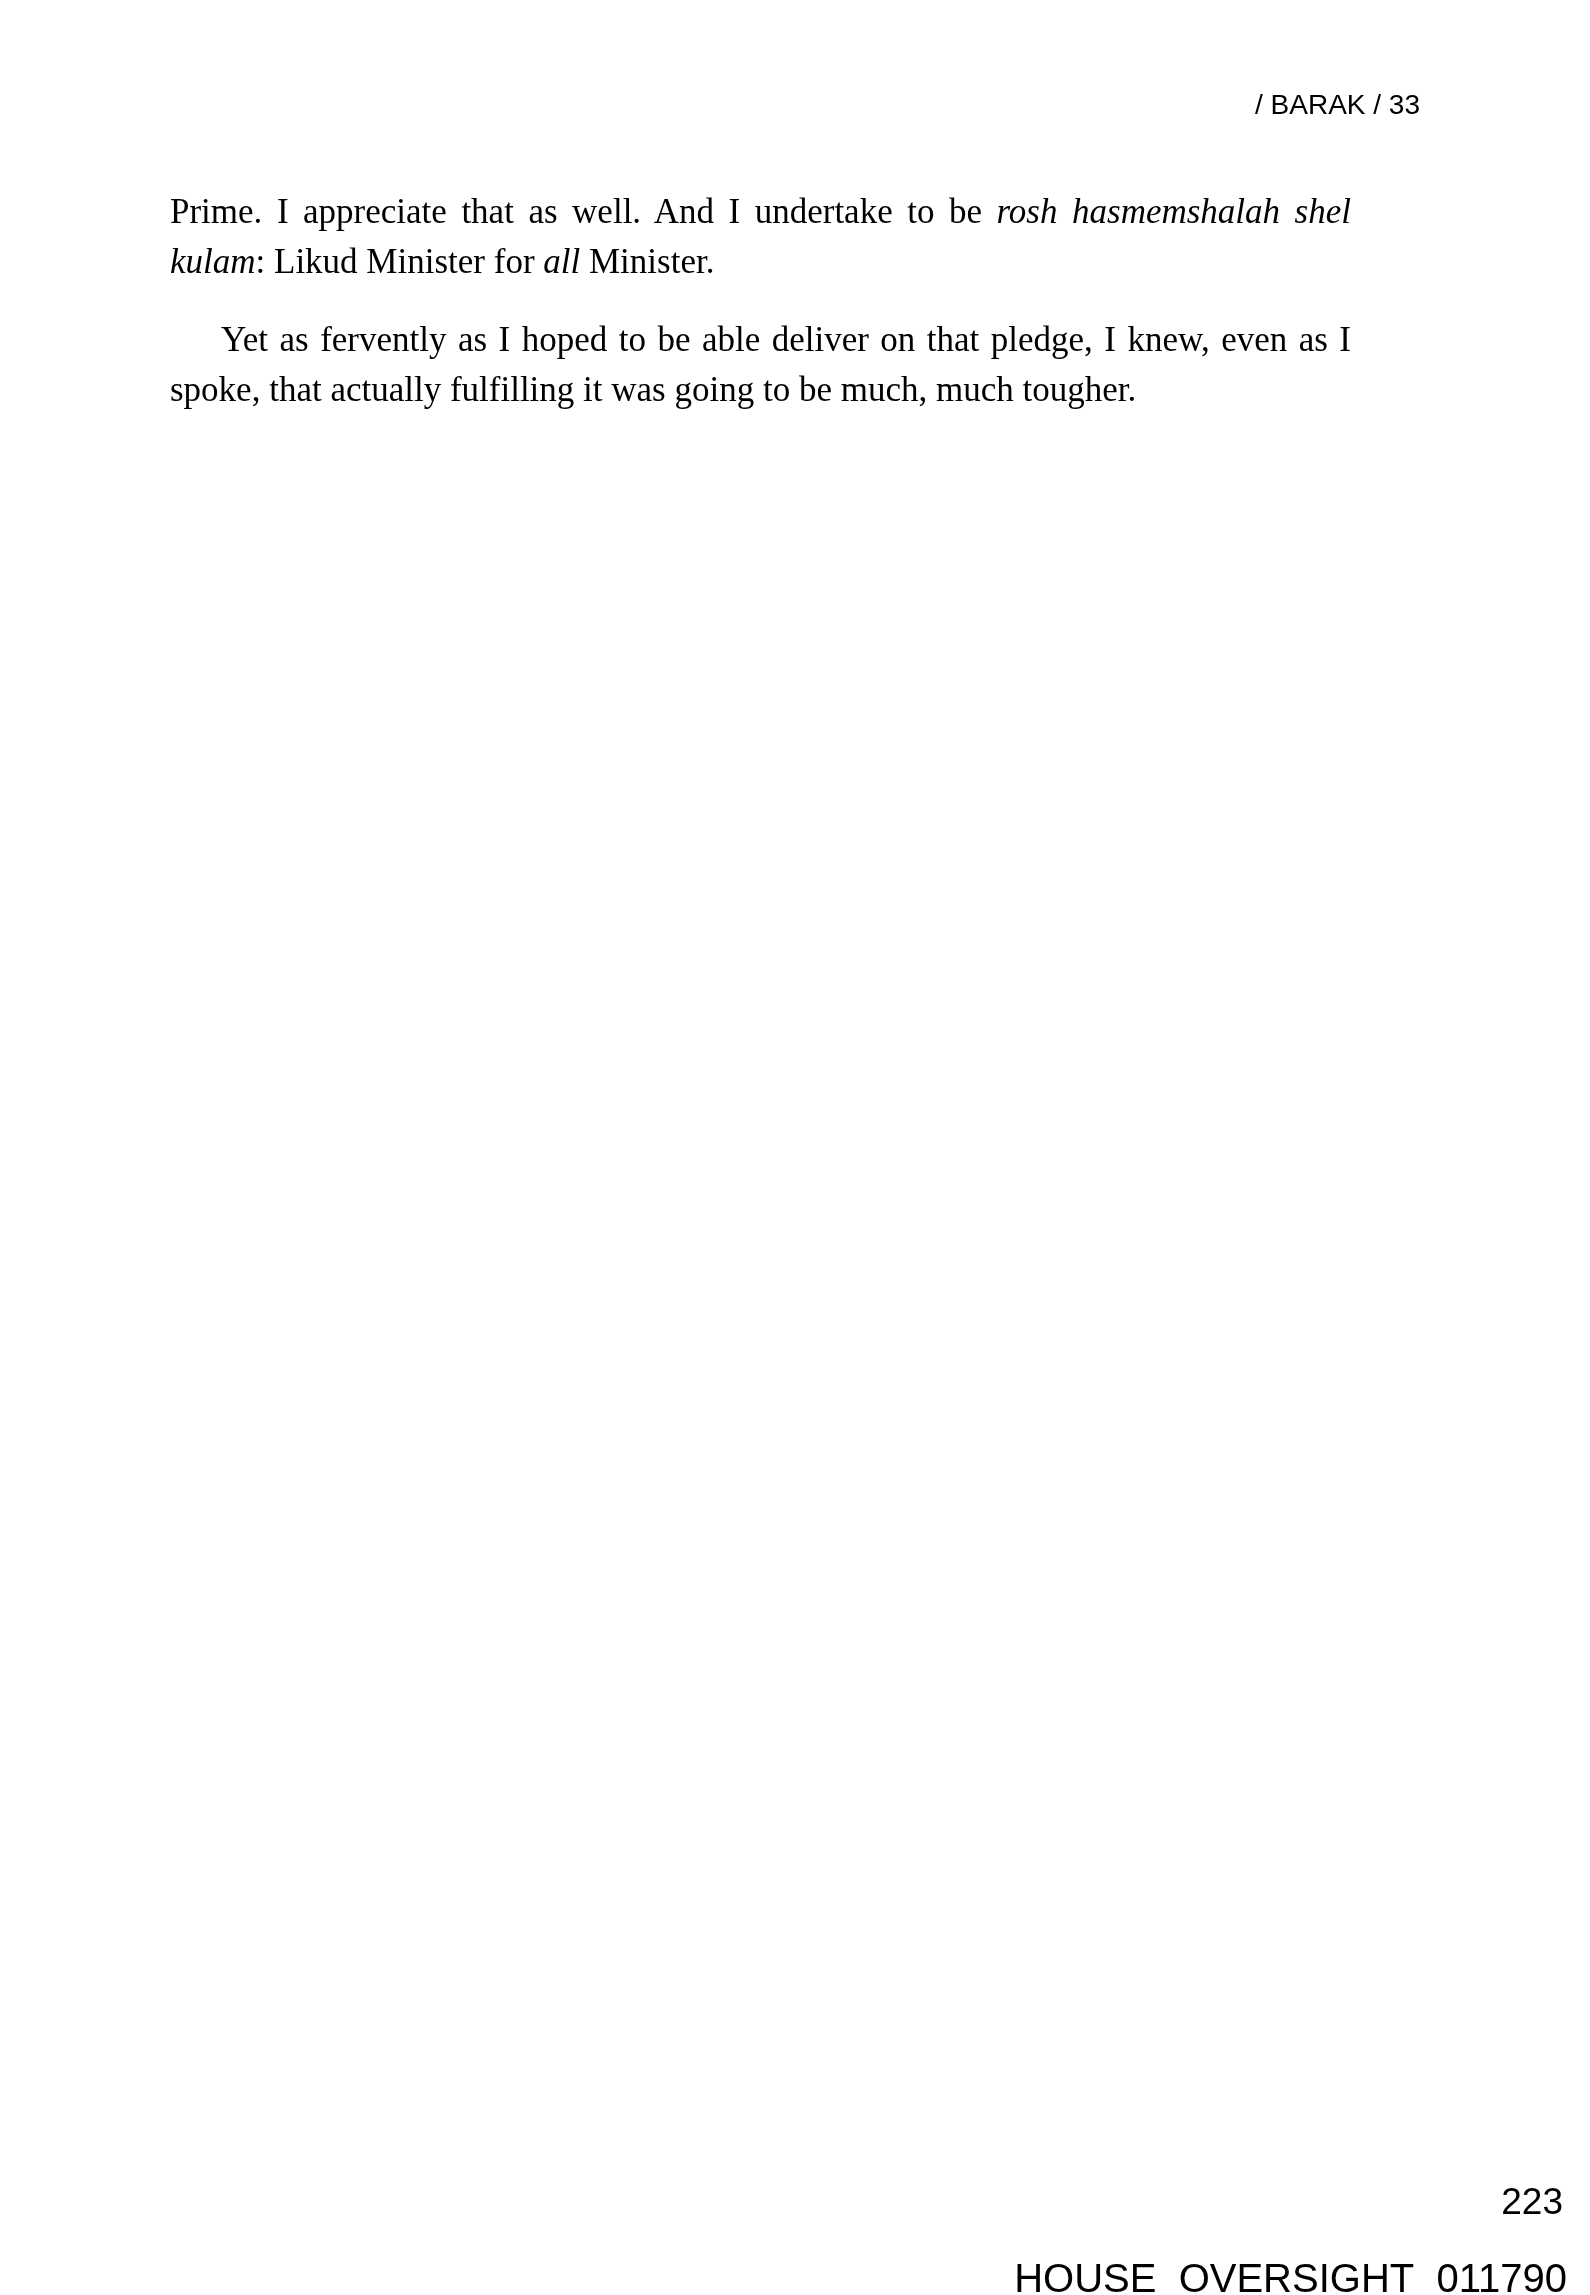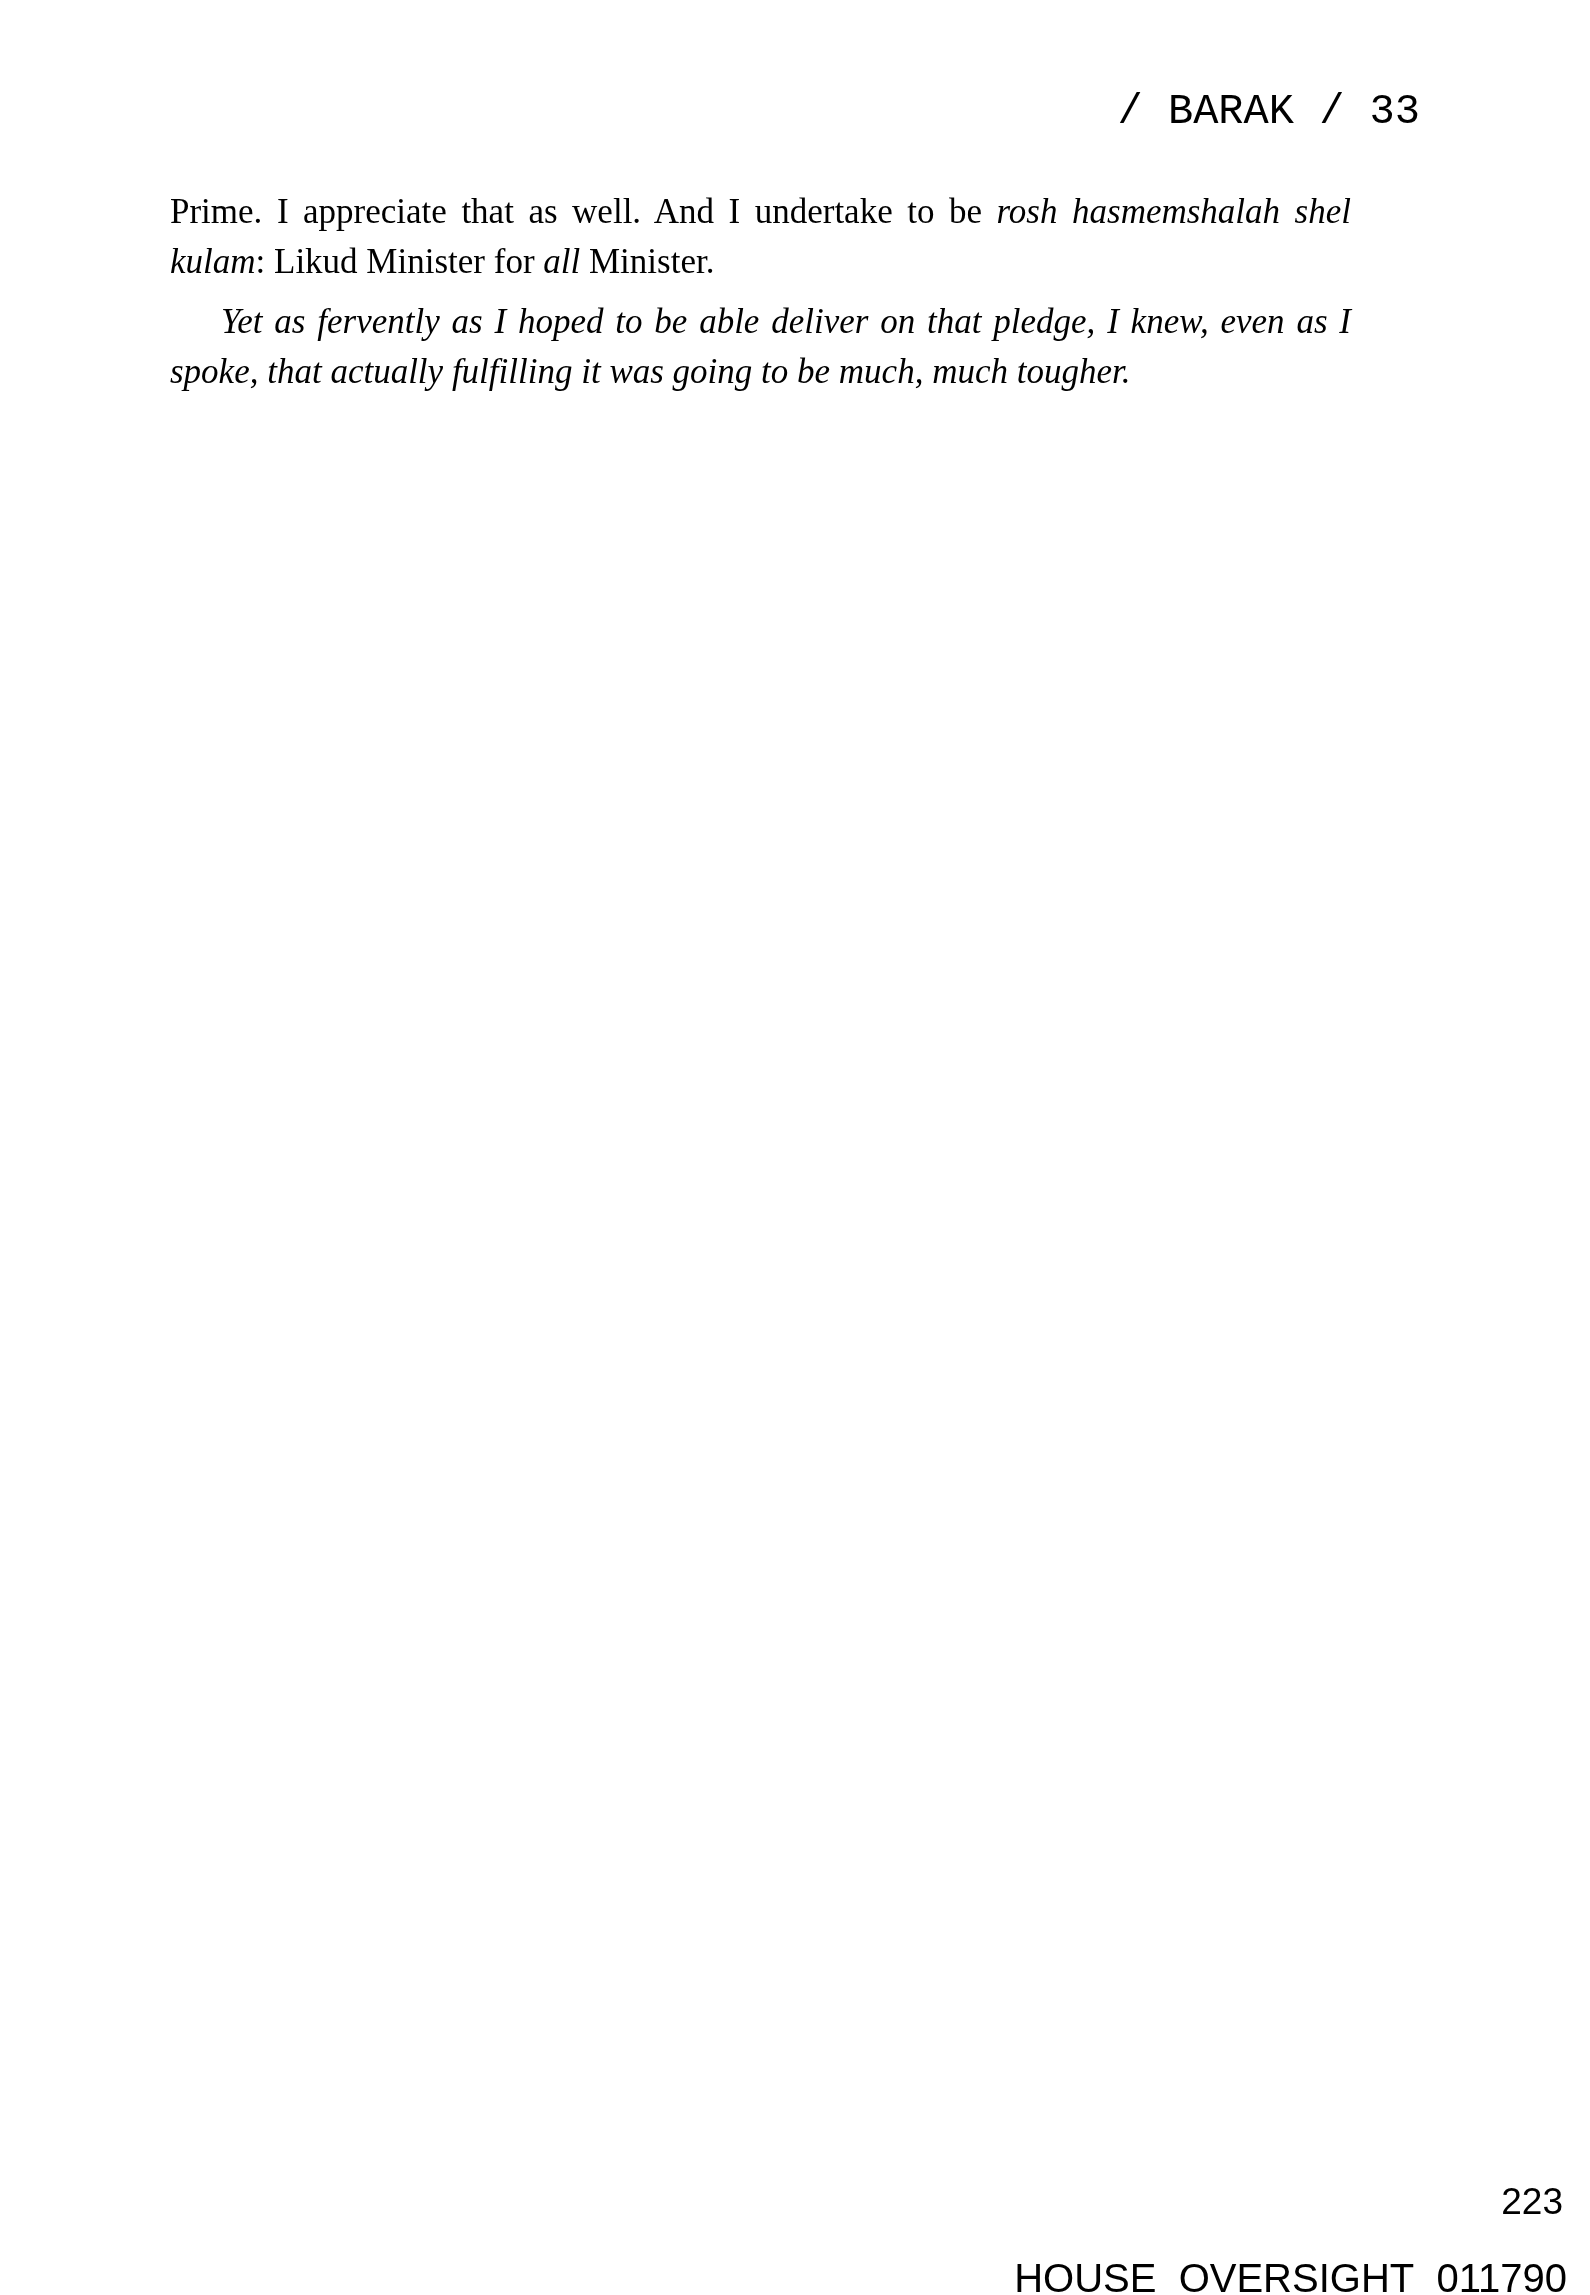--- a/index.html
+++ b/index.html
@@ -13,43 +13,42 @@
     width: 1591px;
     height: 2295px;
     background: #ffffff;
     color: #000000;
     overflow: hidden;
   }
   .running-head {
     position: absolute;
     top: 91px;
     right: 171px;
-    font-family: Liberation Mono, monospace;
-    font-size: 42px;
+    font-family: Liberation Sans, sans-serif;
+    font-size: 28px;
     line-height: 1;
     white-space: pre;
   }
   .text-block {
     position: absolute;
     left: 170px;
     top: 187px;
     width: 1181px;
     font-family: "Liberation Serif", serif;
     font-size: 35px;
     line-height: 50px;
     text-align: justify;
   }
   .para {
     margin: 0;
     padding: 0;
   }
   .para-2 {
-    margin-top: 10px;
+    margin-top: 28px;
     text-indent: 51px;
-    font-style: italic;
   }
   .text-block em {
     font-style: italic;
   }
   .page-number {
     position: absolute;
     top: 2183px;
     right: 28px;
     font-family: "Liberation Sans", sans-serif;
     font-size: 37px;

